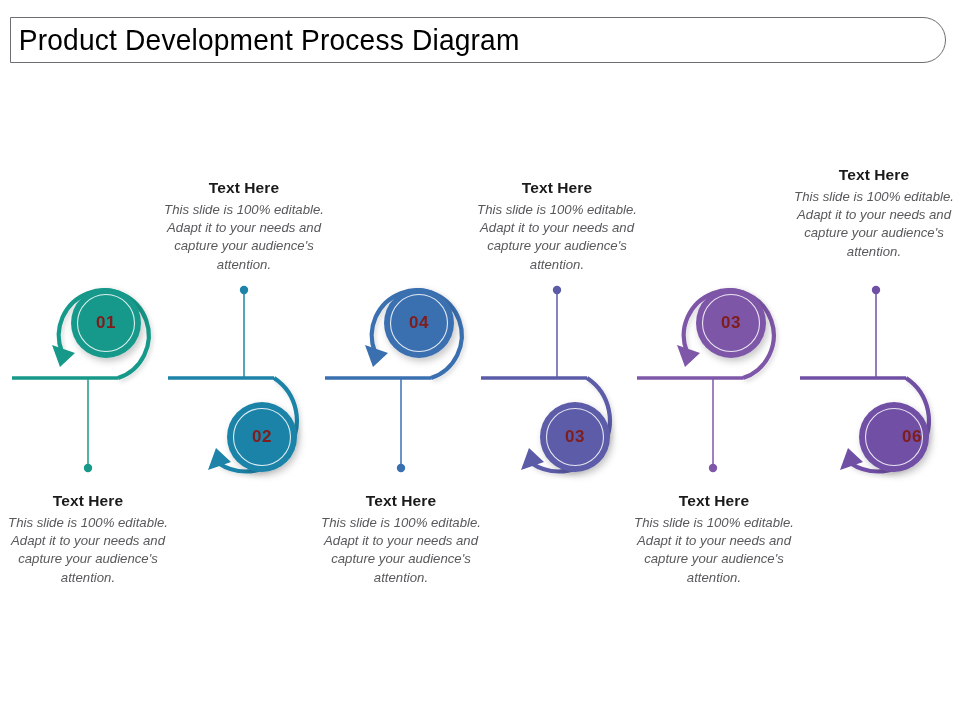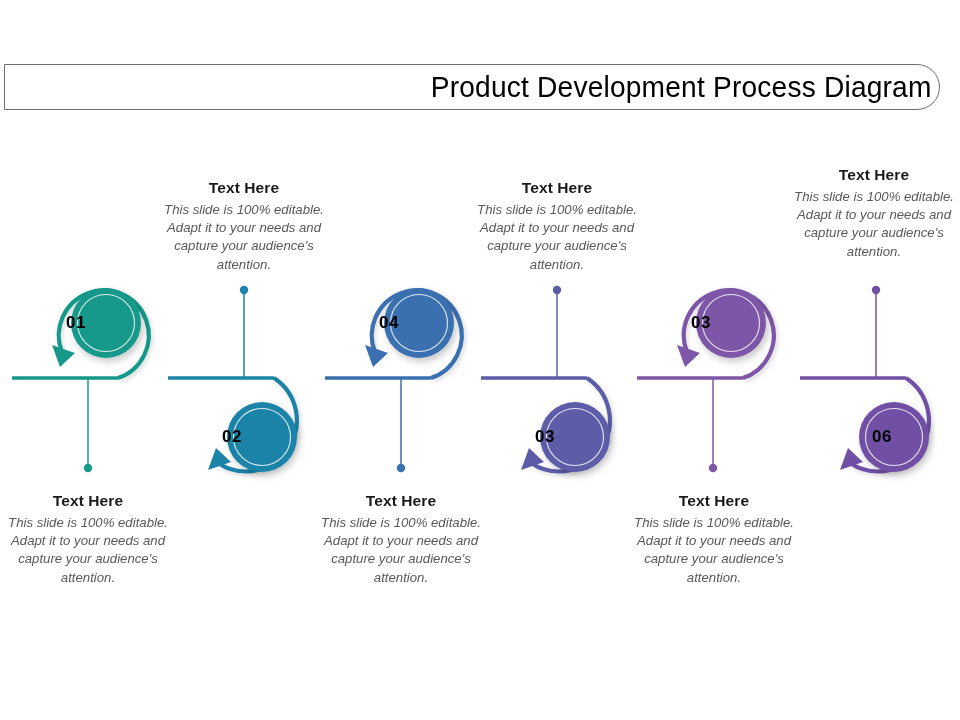--- a/index.html
+++ b/index.html
@@ -11,35 +11,34 @@
     width: 960px;
     height: 720px;
     position: relative;
     font-family: "Liberation Sans", sans-serif;
     overflow: hidden;
   }
 
   
   #title-bar {
     position: absolute;
-    left: 4px;
+    left: 10px;
     top: 17px;
     width: 936px;
     height: 46px;
     box-sizing: border-box;
     border: 1.6px solid #6d6e71;
     border-top-right-radius: 23px;
     border-bottom-right-radius: 23px;
     border-top-left-radius: 0;
     border-bottom-left-radius: 0;
     background: #ffffff;
     display: flex;
     align-items: center;
-    justify-content: flex-end;
-    margin-top: 47px;
+    justify-content: flex-start;
   }
   #title-text {
     font-size: 29px;
     font-weight: 400;
     color: #000000;
     letter-spacing: 0.2px;
     white-space: nowrap;
     font-family: "Liberation Sans", sans-serif;
     transform: scaleX(0.97);
   }
@@ -77,21 +76,22 @@
     font-style: italic;
     color: #58595b;
     line-height: 18.2px;
     margin: 0;
   }
 
   
   .circle-num {
     position: absolute;
     width: 80px;
-    color: #000000;
+    text-align: center;
+    color: #7f1d1d;
     font-size: 17px;
     font-weight: bold;
     letter-spacing: 0.5px;
     font-family: "Liberation Sans", sans-serif;
   }
 </style>
 </head>
 <body>
 
 <div id="title-bar">

